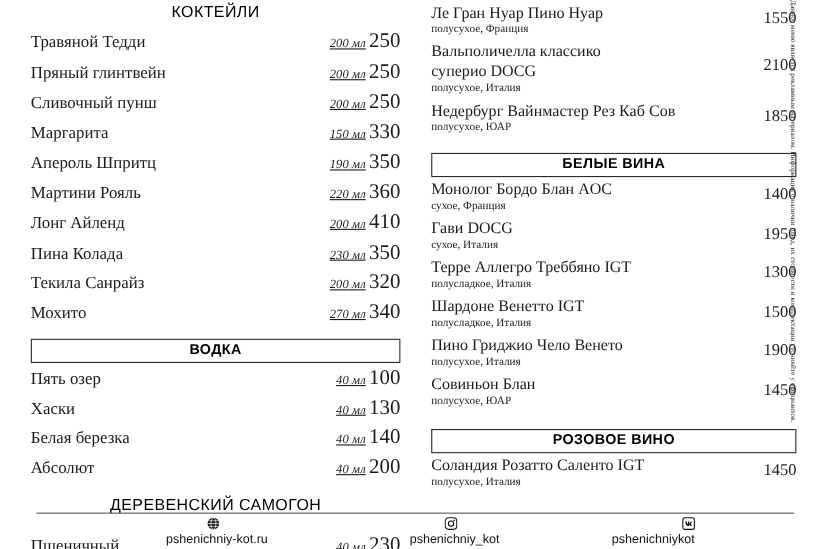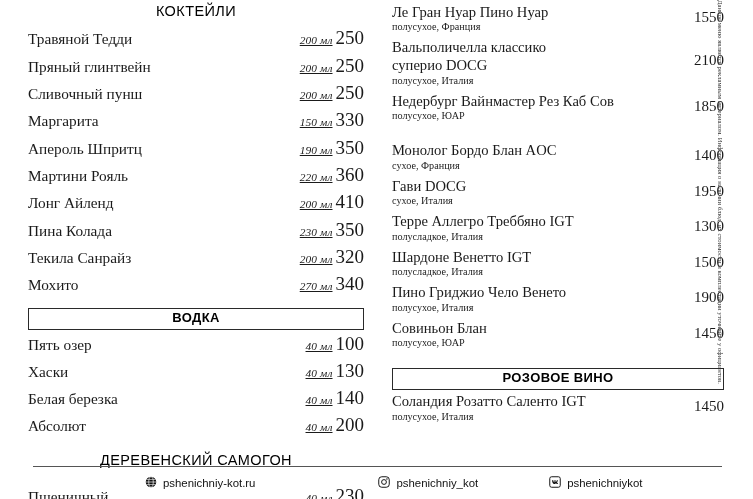--- a/index.html
+++ b/index.html
@@ -127,25 +127,25 @@
     position: absolute;
     left: 33px; right: 31px;
     top: 472px;
     height: 22px;
     display: flex;
     align-items: center;
     font-family: "Liberation Sans", "DejaVu Sans", sans-serif;
     font-size: 11.4px;
     color: #111;
   }
-  .f-item { display: flex; align-items: center; white-space: nowrap; }
+  .f-item { display: flex; align-items: center; white-space: nowrap; flex-direction: column; }
   .f-item .lbl { margin-left: 6px; }
   .f-1 { margin-left: 112px; }
   .f-2 { margin-left: 123px; }
-  .f-3 { margin-left: 71px; }
+  .f-3 { margin-left: 96px; align-items: flex-end; }
   .f-ico { display: block; }
 
   
   .vertical-note {
     position: absolute;
     top: 0;
     left: 728px;
     width: 420px;
     height: 16px;
     transform: rotate(90deg);
@@ -325,20 +325,21 @@
           </span>
           <span class="wprice">1850</span>
         </div>
 
       </div>
     </div>
 
     <div class="sp-14"></div>
 
     <div>
+      <div class="head-boxed">БЕЛЫЕ ВИНА</div>
       <div class="wrows">
 
         <div class="wrow">
           <span class="winfo">
             <span class="wname">Монолог Бордо Блан AOC</span>
             <span class="wdesc" style="display:block">сухое, Франция</span>
           </span>
           <span class="wprice">1400</span>
         </div>
 

